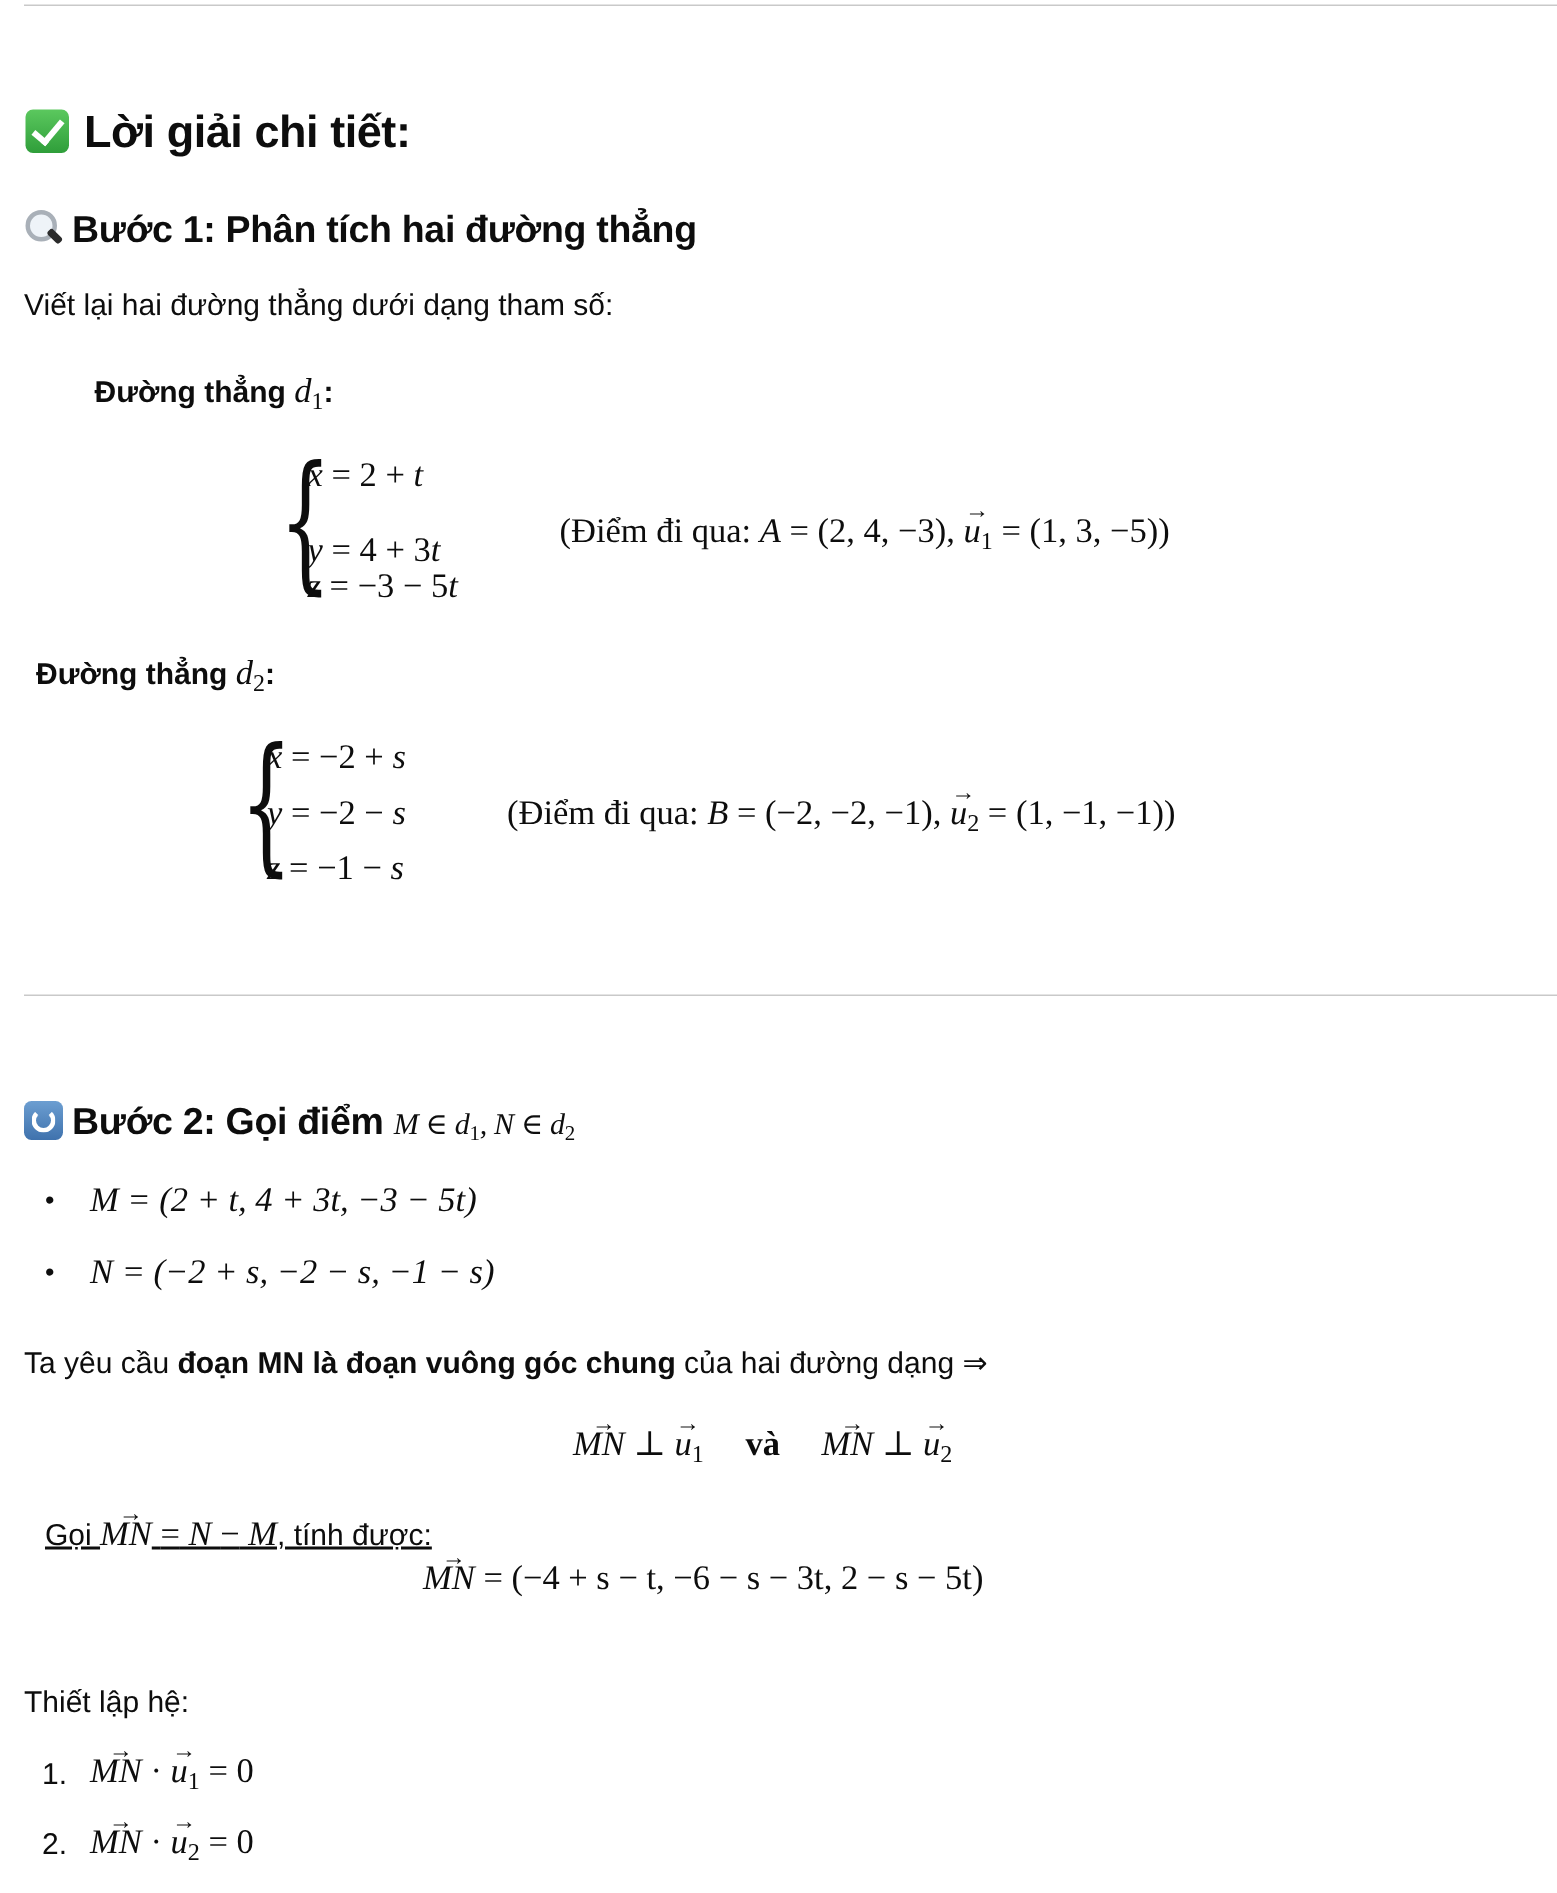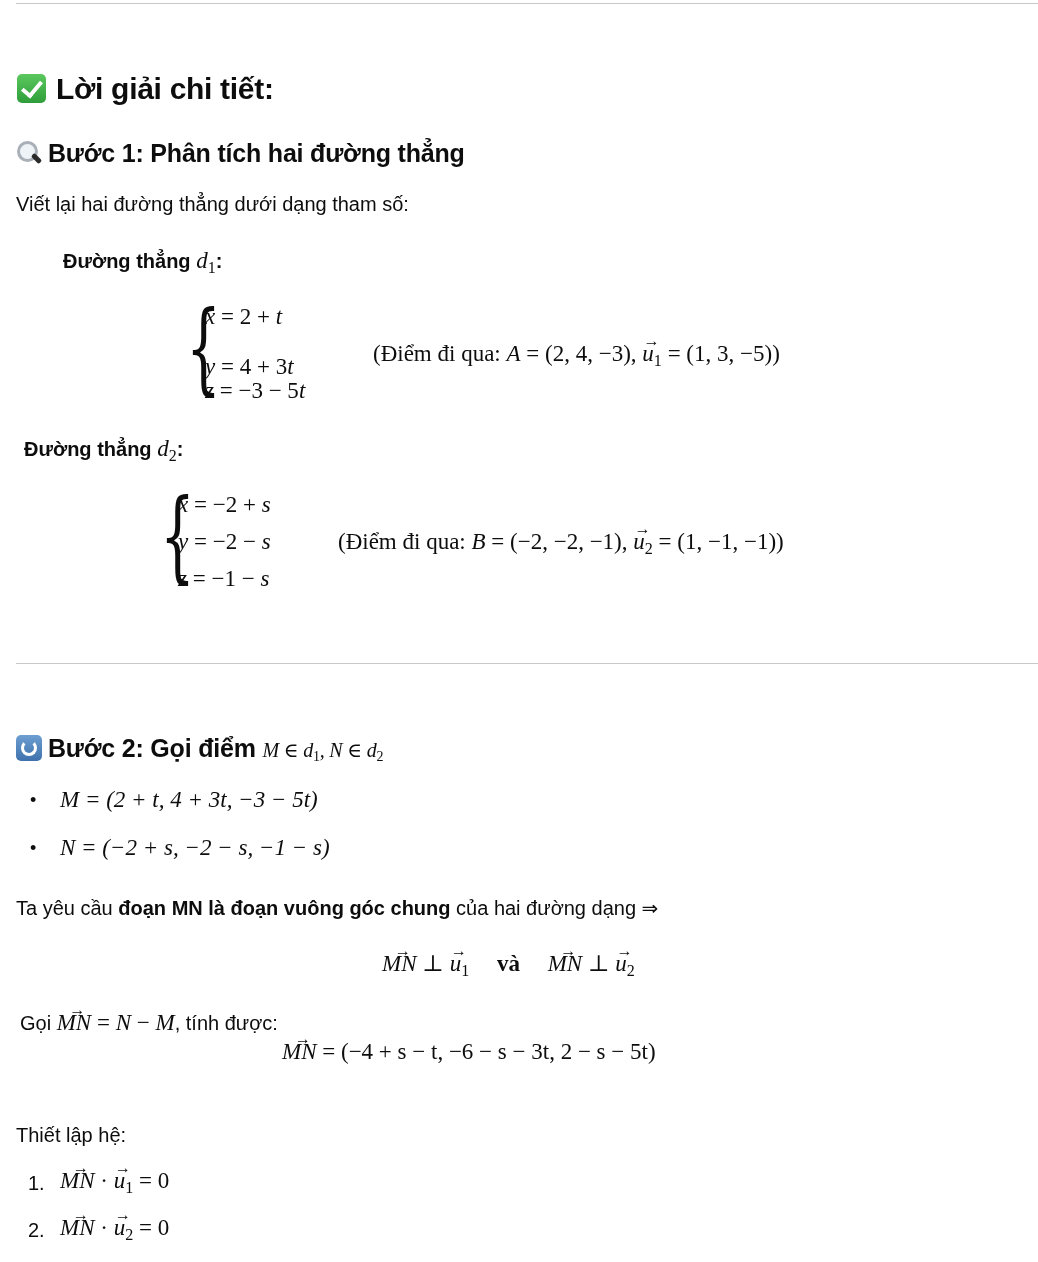--- a/index.html
+++ b/index.html
@@ -105,21 +105,21 @@
 <div class="abs txt" style="left:16px; top:896px;">
   <span>Ta yêu cầu </span><span class="bold">đoạn MN là đoạn vuông góc chung</span><span> của hai đường dạng ⇒</span>
 </div>
 
 <div class="abs m" style="left:382px; top:950px;">
   <span class="mi vec">MN</span> ⊥ <span class="mi vec">u</span><span class="sub">1</span>
   <span style="display:inline-block; width:22px;"></span><span style="font-weight:700;">và</span><span style="display:inline-block; width:22px;"></span>
   <span class="mi vec">MN</span> ⊥ <span class="mi vec">u</span><span class="sub">2</span>
 </div>
 
-<div class="abs txt" style="left:20px; top:1010px;">
+<div class="abs txt" style="left:30px; top:1010px;text-decoration:underline;">
   <span>Gọi </span><span class="m mi" style="font-size:23px;"><span class="vec">MN</span> <span style="font-style:normal;">=</span> N <span style="font-style:normal;">−</span> M</span><span>, tính được:</span>
 </div>
 
 <div class="abs m" style="left:282px; top:1039px;">
   <span class="mi vec">MN</span> <span>= (−4 + s − t,  −6 − s − 3t,  2 − s − 5t)</span>
 </div>
 
 <div class="abs txt" style="left:16px; top:1124px;">Thiết lập hệ:</div>
 
 <div>

